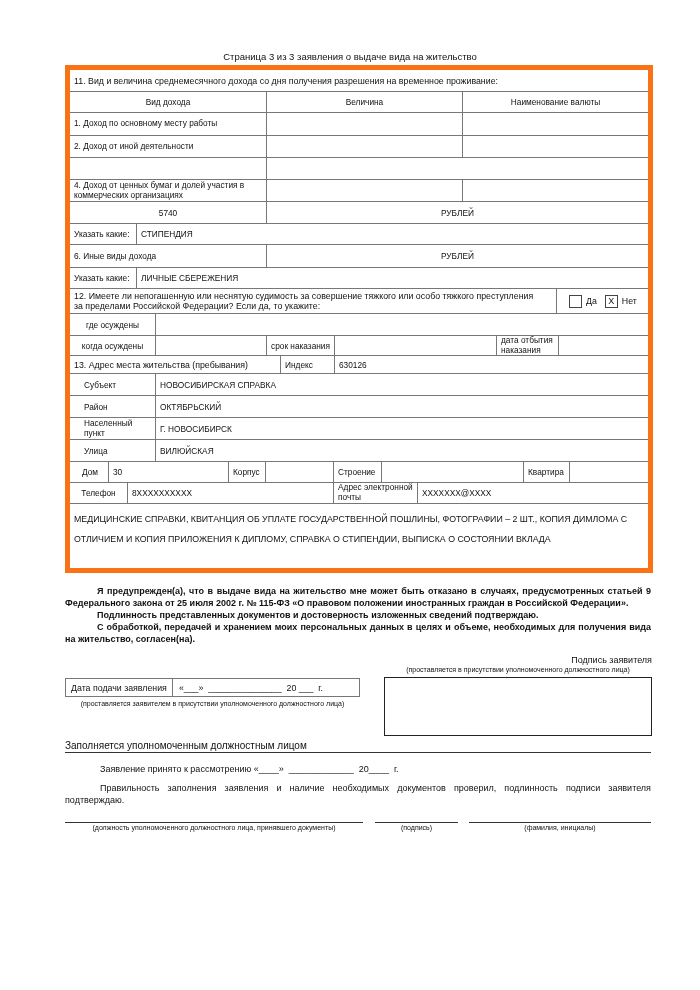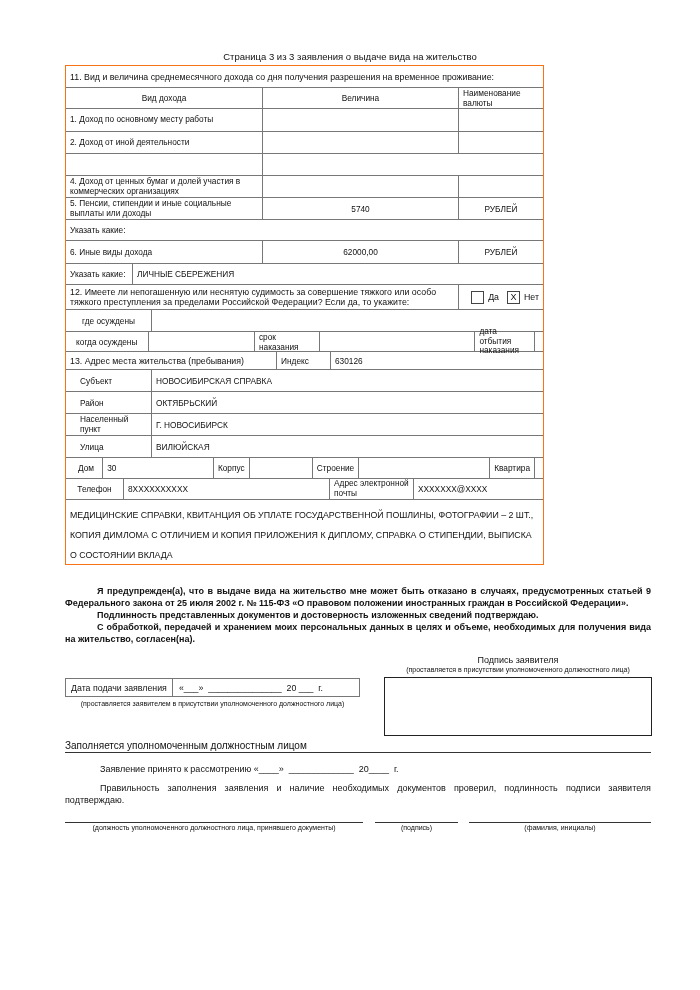--- a/index.html
+++ b/index.html
@@ -1,29 +1,29 @@
 <!DOCTYPE html>
 <html><head>
 <meta charset="utf-8">
 <style>
   html, body { margin:0; padding:0; background:#fff; }
   body { width:700px; height:990px; position:relative; font-family:"Liberation Sans", sans-serif; color:#111; }
   .page-title { position:absolute; top:51px; left:0; width:700px; text-align:center; font-size:9.5px; }
-  .form { position:absolute; left:65px; top:65px; width:479px; border:1px solid #f97316; box-sizing:border-box; font-size:8.3px; }
+  .form { position:absolute; left:65px; top:65px; width:588px; border:5px solid #f97316; box-sizing:border-box; font-size:8.3px; }
   .row { display:flex; border-top:1px solid #777; box-sizing:border-box; }
   .row:first-child { border-top:none; }
   .cell { border-left:1px solid #777; box-sizing:border-box; padding:0 4px; display:flex; align-items:center; }
   .cell:first-child { border-left:none; }
   .c { justify-content:center; }
   .lbl { line-height:1.15; }
   .big { font-size:8.8px; }
   .chk { display:inline-block; width:11px; height:11px; border:1px solid #444; text-align:center; line-height:11px; font-size:9px; margin:0 4px 0 8px; }
   .decl { position:absolute; left:65px; top:585px; width:586px; font-size:9px; font-weight:bold; text-align:justify; line-height:12px; }
   .decl p { margin:0; text-indent:32px; }
-  .sig-title { position:absolute; left:384px; top:655px; width:268px; text-align:center; font-size:9px; }
+  .sig-title { position:absolute; left:384px; top:655px; width:268px; text-align:right; font-size:9px; }
   .sig-sub { position:absolute; left:384px; top:666px; width:268px; text-align:center; font-size:7px; }
   .sig-box { position:absolute; left:384px; top:677px; width:268px; height:59px; border:1px solid #222; box-sizing:border-box; }
   .date-box { position:absolute; left:65px; top:678px; width:295px; height:19px; border:1px solid #777; box-sizing:border-box; display:flex; font-size:8.8px; }
   .date-box .dl { border-right:1px solid #777; padding:0 5px; display:flex; align-items:center; white-space:nowrap; }
   .date-box .dv { padding:0 6px; display:flex; align-items:center; white-space:pre; }
   .date-note { position:absolute; left:65px; top:699px; width:295px; text-align:center; font-size:7px; line-height:9px; }
   .official-title { position:absolute; left:65px; top:740px; width:586px; font-size:10px; border-bottom:1px solid #333; padding-bottom:1px; }
   .accepted { position:absolute; left:100px; top:764px; font-size:9px; white-space:pre; }
   .verify { position:absolute; left:65px; top:782px; width:586px; font-size:9px; text-align:justify; line-height:12px; text-indent:35px; }
   .sl { position:absolute; top:822px; border-top:1px solid #333; font-size:7px; text-align:center; padding-top:1px; }
@@ -56,30 +56,29 @@
   <div class="row" style="height:22px">
     <div class="cell c" style="width:196px"></div>
     <div class="cell c" style="flex:1"></div>
   </div>
   <div class="row" style="height:22px">
     <div class="cell lbl" style="width:196px">4. Доход от ценных бумаг и долей участия в коммерческих организациях</div>
     <div class="cell c" style="width:196px"></div>
     <div class="cell c" style="flex:1"></div>
   </div>
   <div class="row" style="height:22px">
-    <div class="cell lbl" style="width:196px">5. Пенсии, стипендии и иные социальные выплаты или доходы</div>
     <div class="cell c" style="width:196px">5740</div>
     <div class="cell c" style="flex:1">РУБЛЕЙ</div>
   </div>
   <div class="row" style="height:21px">
     <div class="cell" style="width:66px">Указать какие:</div>
+    <div class="cell" style="flex:1">СТИПЕНДИЯ</div>
   </div>
   <div class="row" style="height:23px">
     <div class="cell" style="width:196px">6. Иные виды дохода</div>
-    <div class="cell c" style="width:196px">62000,00</div>
     <div class="cell c" style="flex:1">РУБЛЕЙ</div>
   </div>
   <div class="row" style="height:21px">
     <div class="cell" style="width:66px">Указать какие:</div>
     <div class="cell" style="flex:1">ЛИЧНЫЕ СБЕРЕЖЕНИЯ</div>
   </div>
 
   <div class="row" style="height:25px">
     <div class="cell lbl big" style="width:486px; padding-right:20px">12. Имеете ли непогашенную или неснятую судимость за совершение тяжкого или особо тяжкого преступления за пределами Российской Федерации? Если да, то укажите:</div>
     <div class="cell" style="flex:1; ">

